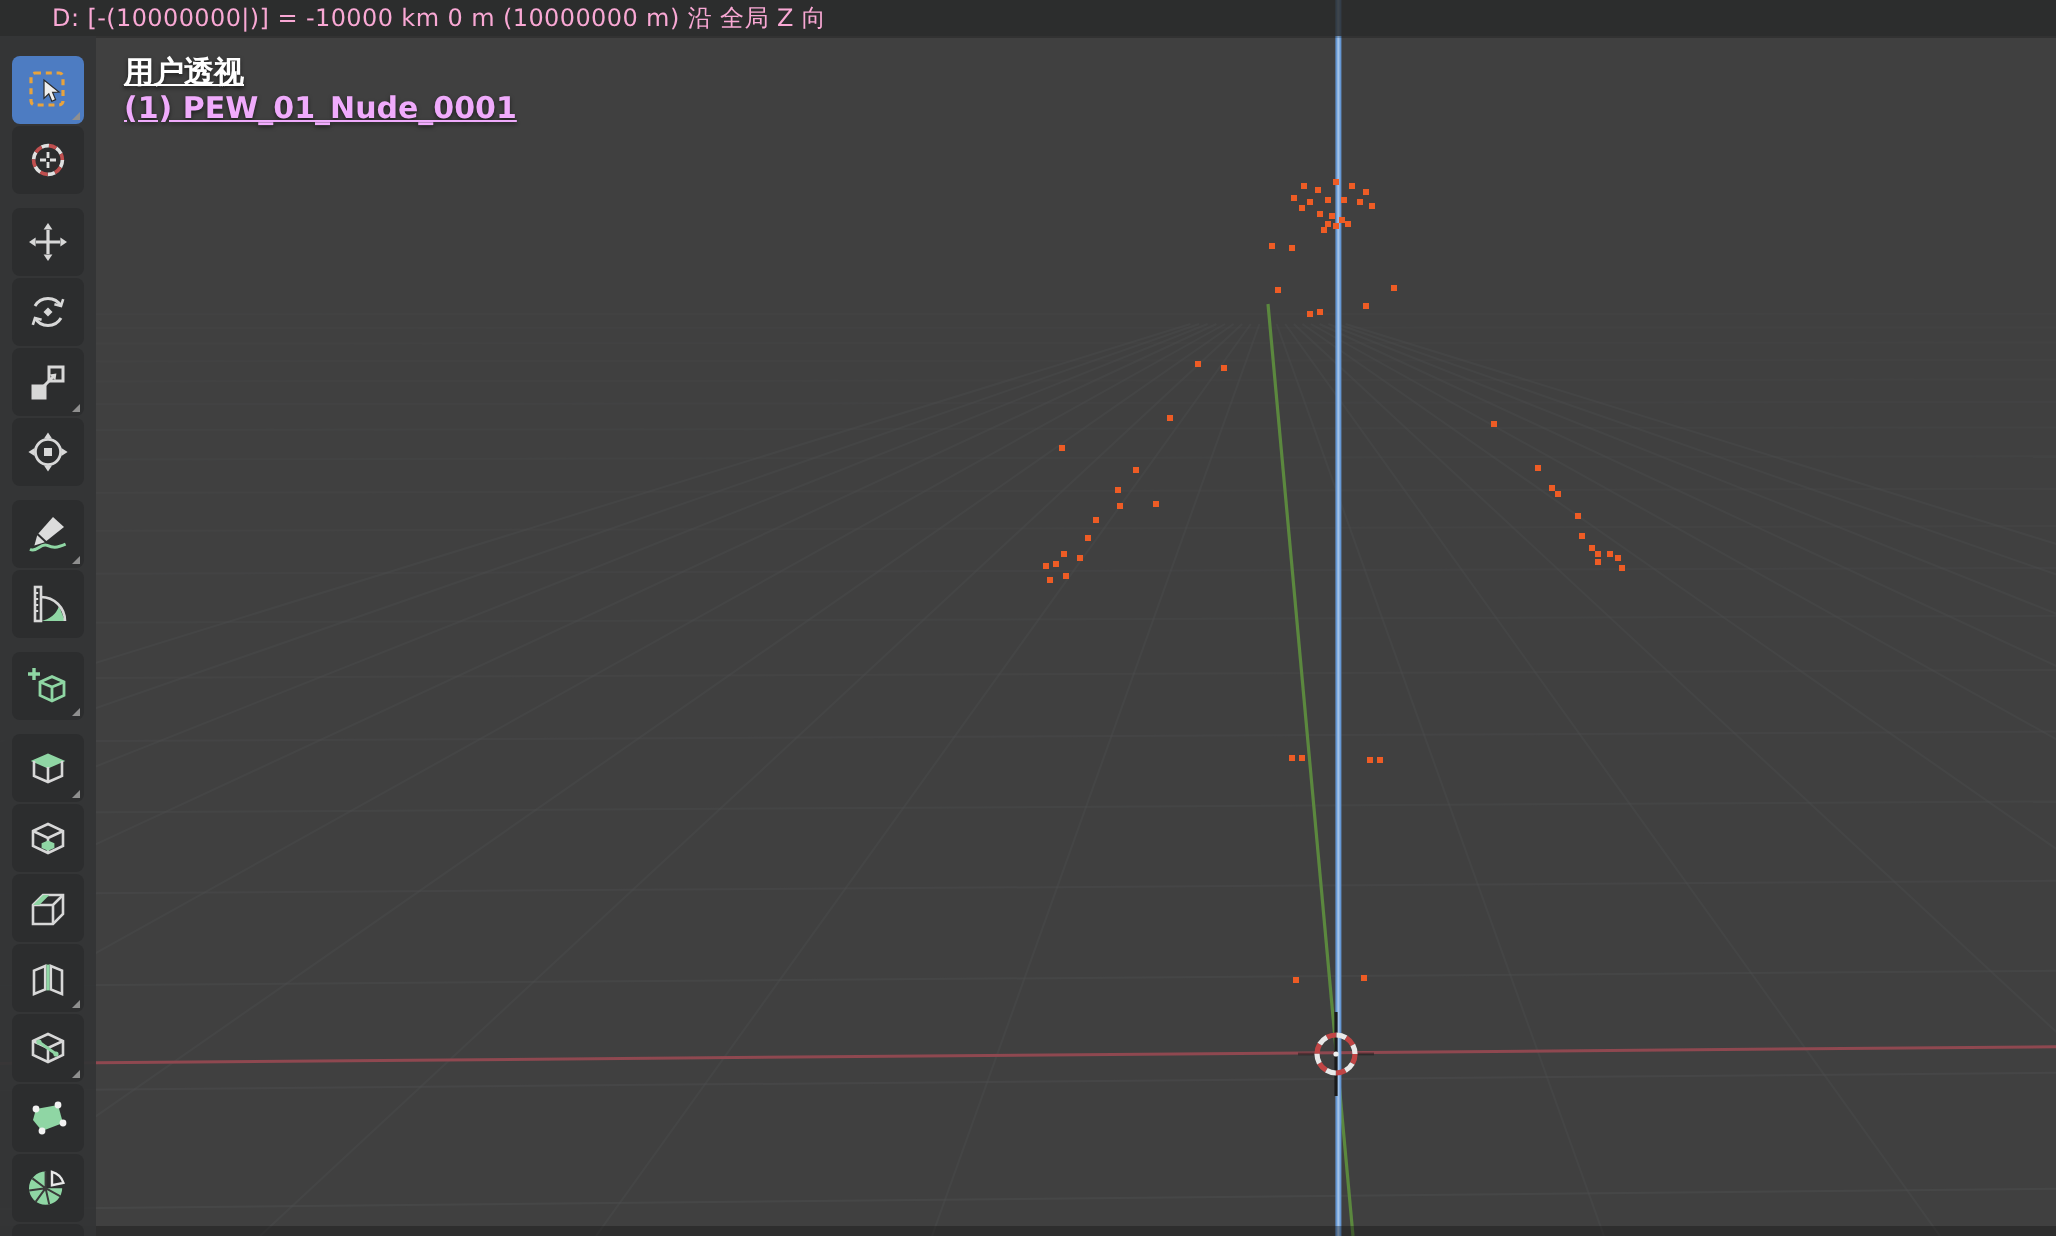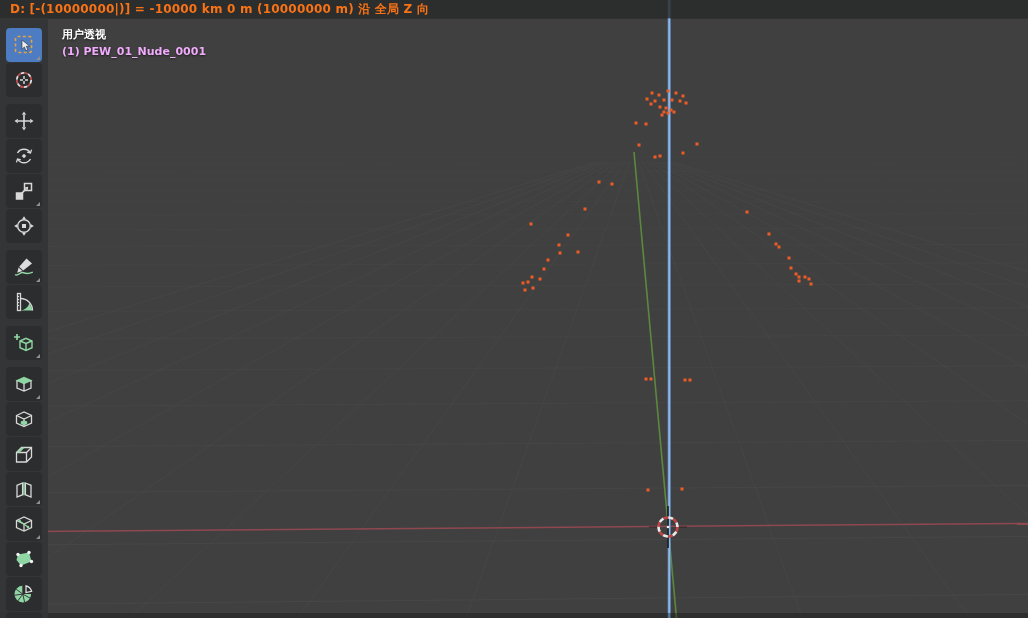--- a/index.html
+++ b/index.html
@@ -9,22 +9,22 @@
     font-family:"DejaVu Sans","Liberation Sans",sans-serif;
   }
   #scene{position:absolute;left:0;top:0;z-index:1}
   .topbar{
     position:absolute;top:0;left:0;right:0;height:18px;z-index:2;
     background:rgba(40,41,42,.82);
     box-shadow:0 1px 0 rgba(0,0,0,.22);
     display:flex;align-items:center;
   }
   .topbar .status{
-    color:#f97316;font-size:12px;line-height:18px;padding-left:10px;
-    white-space:pre;letter-spacing:.2px;font-weight:bold;
+    color:#f9a8d4;font-size:12px;line-height:18px;padding-left:26px;
+    white-space:pre;letter-spacing:.2px;
   }
   .bottomstrip{
     position:absolute;left:0;right:0;bottom:0;height:5px;z-index:2;
     background:rgba(18,18,18,.38);
   }
   .toolbar{
     position:absolute;left:0;top:18px;bottom:0;width:48px;z-index:3;
     background:rgba(52,53,54,.96);
     box-sizing:border-box;padding-top:10px;
     display:flex;flex-direction:column;align-items:center;
@@ -36,22 +36,22 @@
   }
   .tbtn.gap{margin-top:6px}
   .tbtn.active{background:#4d7cc2}
   .tbtn svg{width:24px;height:24px;display:block}
   .tbtn .sub{
     position:absolute;right:2px;bottom:2px;width:0;height:0;
     border-left:4px solid transparent;border-bottom:4px solid #8f8f8f;
   }
   .vplabel{
     position:absolute;left:62px;z-index:2;color:#ffffff;
-    font-size:11px;font-weight:700;
-    text-shadow:0 1px 2px rgba(0,0,0,.55);white-space:pre;
+    font-size:15px;font-weight:700;
+    text-shadow:0 1px 2px rgba(0,0,0,.55);white-space:pre;text-decoration:underline;
   }
   .vplabel.primary{top:27px}
   .vplabel.secondary{top:45px;color:#f0abfc}
 </style>
 </head>
 <body>
 
 <svg id="scene" width="1028" height="618">
     <g>
       <line x1="0" y1="157.1" x2="1028" y2="156.9" stroke="#4d4e4f" stroke-width="1" opacity="0.17"></line>

